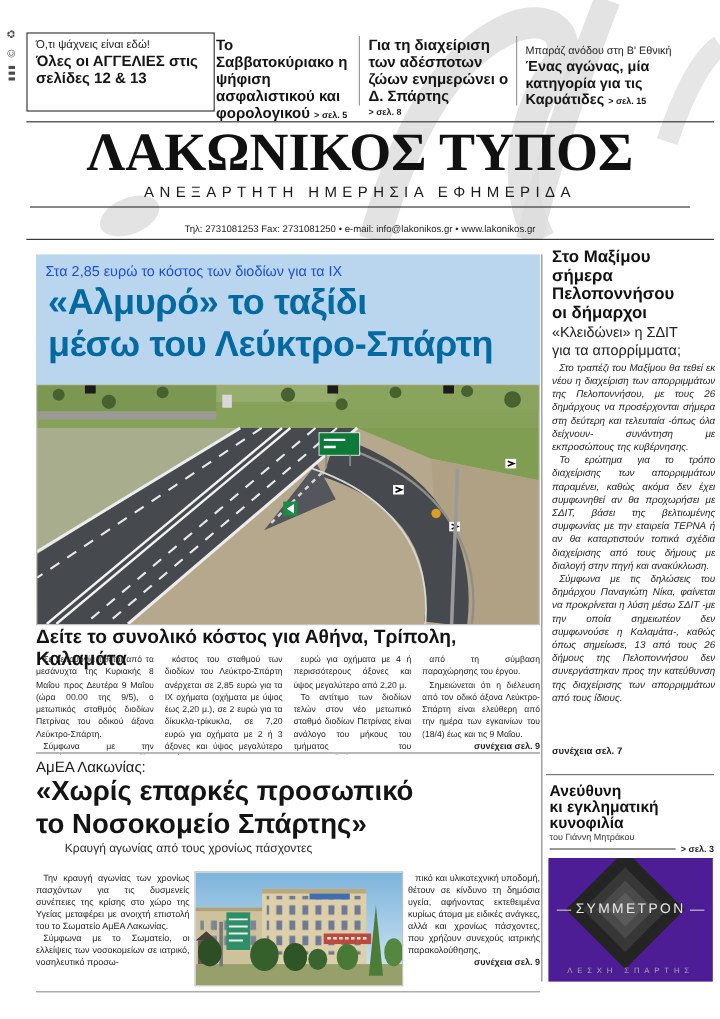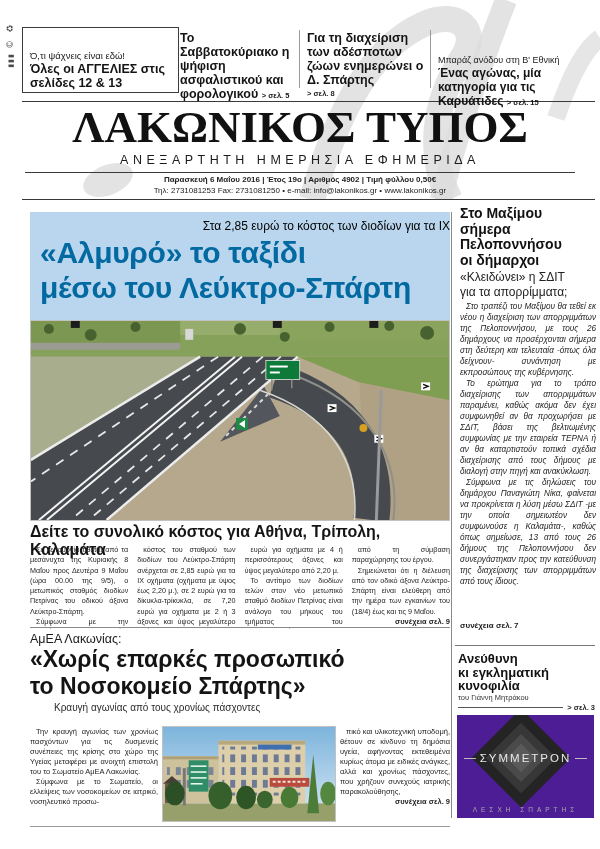--- a/index.html
+++ b/index.html
@@ -7,34 +7,34 @@
         font-family:"Liberation Sans",sans-serif;color:#1d1d1b;}
   .abs{position:absolute;}
   .rule{position:absolute;background:#3a3a3a;}
   .vrule{position:absolute;background:#9a9a9a;width:1px;}
   .bold{font-weight:bold;}
 
   
   .corner{position:absolute;left:1px;top:24px;width:18px;display:flex;flex-direction:column;gap:7px;align-items:center;color:#4a4a4a;}
   .corner span{display:block;transform:rotate(-90deg);font-size:9px;line-height:9px;}
   .t1box{position:absolute;left:22px;top:27px;width:141px;height:56px;border:1.4px solid #3c3c3c;padding:4px 7px;}
-  .t-kick{font-size:9.5px;line-height:12px;color:#222;margin-top:18px;}
+  .t-kick{font-size:9.5px;line-height:12px;color:#222;}
   .t-bold{font-size:12.5px;line-height:14px;font-weight:bold;color:#141414;}
   .pageref{font-weight:bold;font-size:7.5px;white-space:nowrap;}
 
   
   .mast-title{position:absolute;left:0;top:103px;width:600px;text-align:center;
       font-family:"Liberation Serif",serif;font-weight:bold;font-size:45px;line-height:48px;color:#111;}
   .mast-sub{position:absolute;left:0;top:153px;width:600px;text-align:center;
       font-size:12.5px;letter-spacing:4.5px;color:#1b1b1b;}
   .dateline{position:absolute;left:0;width:600px;text-align:center;font-size:8px;color:#222;}
 
   
   .bluebox{position:absolute;left:30px;top:212px;width:420px;height:108px;background:#b9d6ee;}
-  .kicker{font-size:12px;color:#000000;padding:7px 0 2px 24px;text-align:right;}
+  .kicker{font-size:12px;color:#1d4ed8;padding:7px 0 2px 8px;}
   .headline{font-weight:bold;font-size:30px;line-height:35px;color:#0369a1;padding-left:10px;letter-spacing:-0.3px;}
   .subhead{position:absolute;left:30px;top:523px;width:420px;font-weight:bold;font-size:16px;color:#141414;}
   .cols{position:absolute;left:30px;top:545px;width:420px;height:84px;display:flex;gap:9px;overflow:hidden;}
   .col{flex:1;font-size:7.2px;line-height:10.3px;text-align:justify;overflow:hidden;}
   .col p,.sbody p,.hcol p{margin:0;text-indent:6px;}
   .cont{font-weight:bold;font-size:7.5px;text-align:right;}
 
   
   .h-kicker{position:absolute;left:30px;top:632px;font-size:12.5px;color:#1a1a1a;}
   .h-headline{position:absolute;left:30px;top:646px;font-weight:bold;font-size:23px;line-height:27px;color:#141414;}
@@ -104,21 +104,20 @@
     <div class="t-kick" style="font-size:9px;">Μπαράζ ανόδου στη Β' Εθνική</div>
     <div class="t-bold" style="font-size:12px;"><span>Ένας αγώνας, μία κατηγορία για τις Καρυάτιδες</span>
       <span class="pageref">&gt; σελ. 15</span></div>
   </div>
 
   <div class="rule" style="left:22px;top:101px;width:573px;height:1px;"></div>
 
   <div class="mast-title" style="z-index:1;">ΛΑΚΩΝΙΚΟΣ ΤΥΠΟΣ</div>
   <div class="mast-sub" style="z-index:1;">ΑΝΕΞΑΡΤΗΤΗ ΗΜΕΡΗΣΙΑ ΕΦΗΜΕΡΙΔΑ</div>
   <div class="rule" style="left:25px;top:172px;width:550px;height:1px;z-index:1;"></div>
-  <div class="dateline bold" style="top:175px;z-index:1;">Παρασκευή 6 Μαΐου 2016 | Έτος 19ο | Αριθμός 4902 | Τιμή φύλλου 0,50€</div>
   <div class="dateline" style="top:186px;z-index:1;">Τηλ: 2731081253 Fax: 2731081250 • e-mail: info@lakonikos.gr • www.lakonikos.gr</div>
   <div class="rule" style="left:22px;top:199px;width:573px;height:1.4px;z-index:1;"></div>
 
   <div class="bluebox" style="z-index:1;">
     <div class="kicker">Στα 2,85 ευρώ το κόστος των διοδίων για τα ΙΧ</div>
     <div class="headline">
       <div>«Αλμυρό» το ταξίδι</div>
       <div>μέσω του Λεύκτρο-Σπάρτη</div>
     </div>
   </div>

